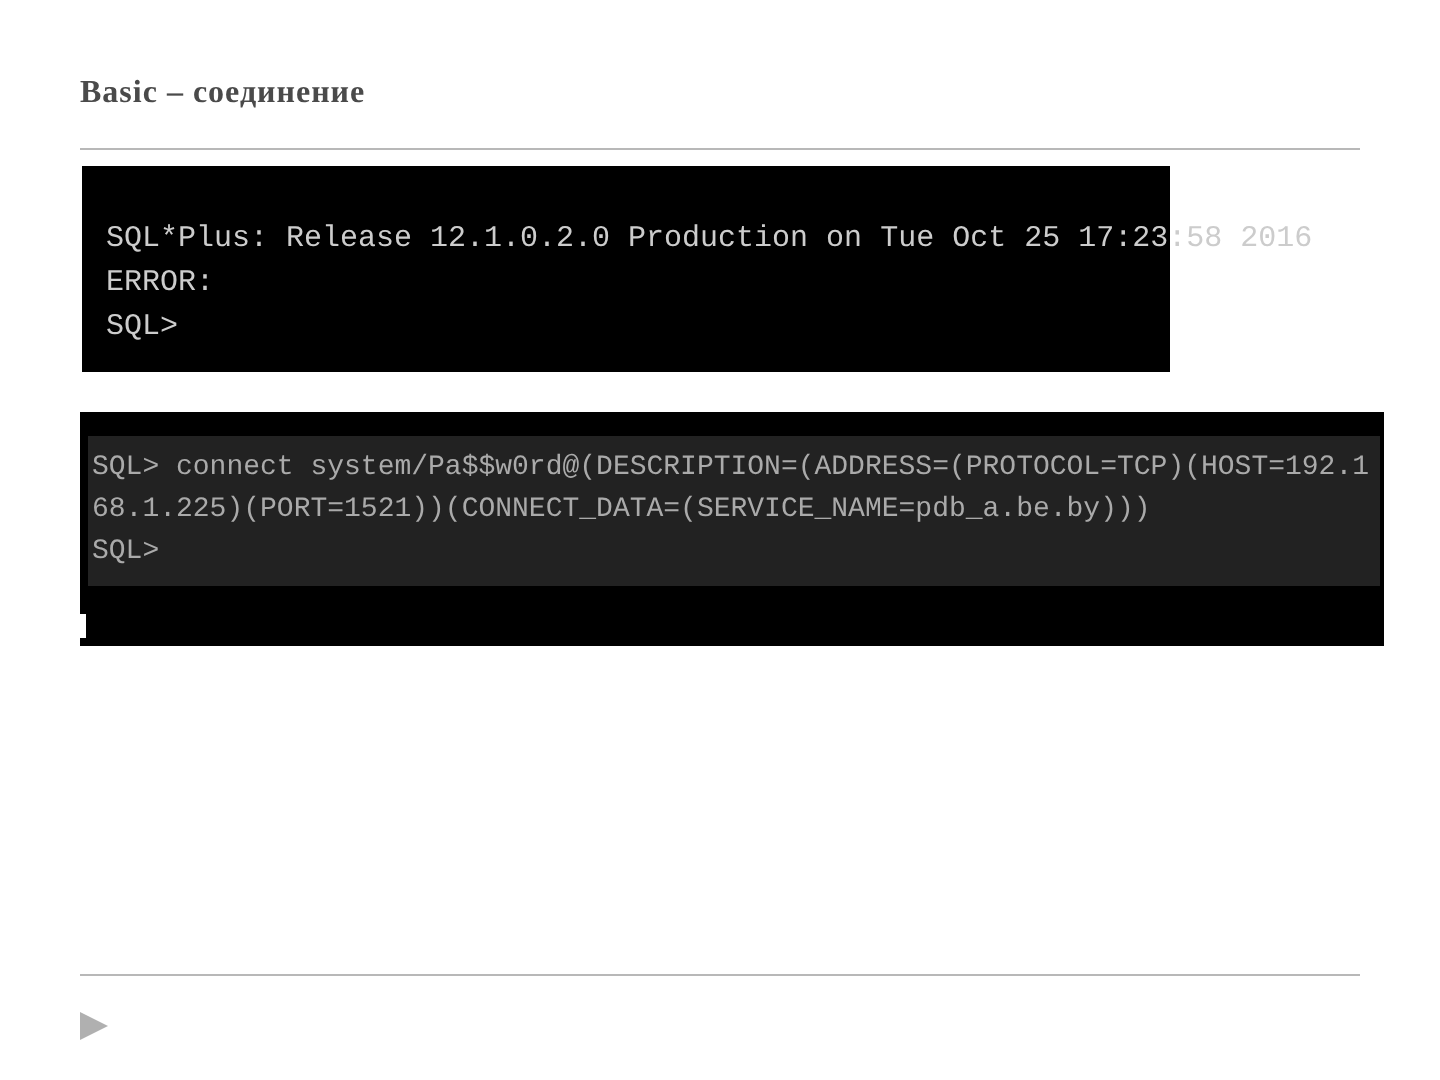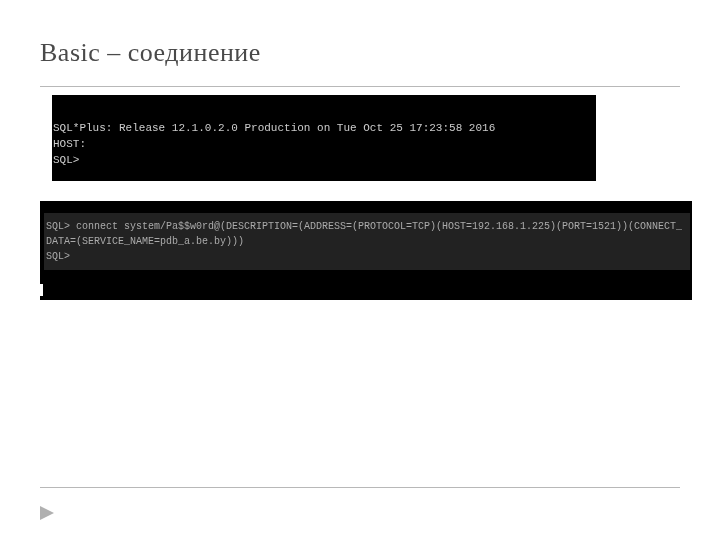--- a/index.html
+++ b/index.html
@@ -10,57 +10,57 @@
       font-family: Georgia, 'Times New Roman', serif;
       position: relative;
       overflow: hidden;
     }
     .slide {
       padding: 38px 40px 0 40px;
       position: relative;
       height: 100%;
     }
     .title {
-      font-size: 26px;
-      font-weight: 400;
+      font-size: 16px;
+      font-weight: 700;
       color: #4a4a4a;
       letter-spacing: 0.5px;
       font-family: Georgia, serif;
     }
     .title-divider {
       margin-top: 18px;
       border: none;
       border-top: 1px solid #b8b8b8;
       width: 640px;
     }
     .terminal1 {
       margin-top: 8px;
-      margin-left: 12px;
+      margin-left: 1px;
       width: 544px;
       background: #000000;
       color: #cccccc;
       font-family: Consolas, 'Courier New', monospace;
-      font-size: 11px;
+      font-size: 15px;
       line-height: 1.45;
-      padding: 26px 6px 12px 1px;
+      padding: 26px 6px 12px 12px;
     }
     .terminal1 .line { white-space: pre; }
     .terminal2-wrap {
       margin-top: 20px;
       margin-left: 0px;
       width: 652px;
       background: #000000;
       padding: 12px 2px 30px 4px;
       position: relative;
     }
     .terminal2 {
       background: #222222;
       color: #aaaaaa;
       font-family: Consolas, 'Courier New', monospace;
-      font-size: 10px;
+      font-size: 14px;
       line-height: 1.5;
       padding: 6px 2px 6px 2px;
     }
     .terminal2 .line { white-space: pre-wrap; word-break: break-all; }
     .cursor {
       position: absolute;
       bottom: 4px;
       left: 0px;
       width: 3px;
       height: 12px;
@@ -89,21 +89,21 @@
 <body>
 
 <div class="slide">
   <h1 class="title">Basic – соединение</h1>
   <hr class="title-divider">
 
   <div class="terminal1">
     <div class="line">SQL*Plus: Release 12.1.0.2.0 Production on Tue Oct 25 17:23:58 2016</div>
     <div class="line"></div>
     <div class="line"></div>
-    <div class="line">HOST:</div>
+    <div class="line">ERROR:</div>
     <div class="line"></div>
     <div class="line"></div>
     <div class="line">SQL&gt;</div>
   </div>
 
   <div class="terminal2-wrap">
     <div class="terminal2">
       <div class="line">SQL&gt; connect system/Pa$$w0rd@(DESCRIPTION=(ADDRESS=(PROTOCOL=TCP)(HOST=192.168.1.225)(PORT=1521))(CONNECT_DATA=(SERVICE_NAME=pdb_a.be.by)))</div>
       <div class="line">SQL&gt;</div>
     </div>

